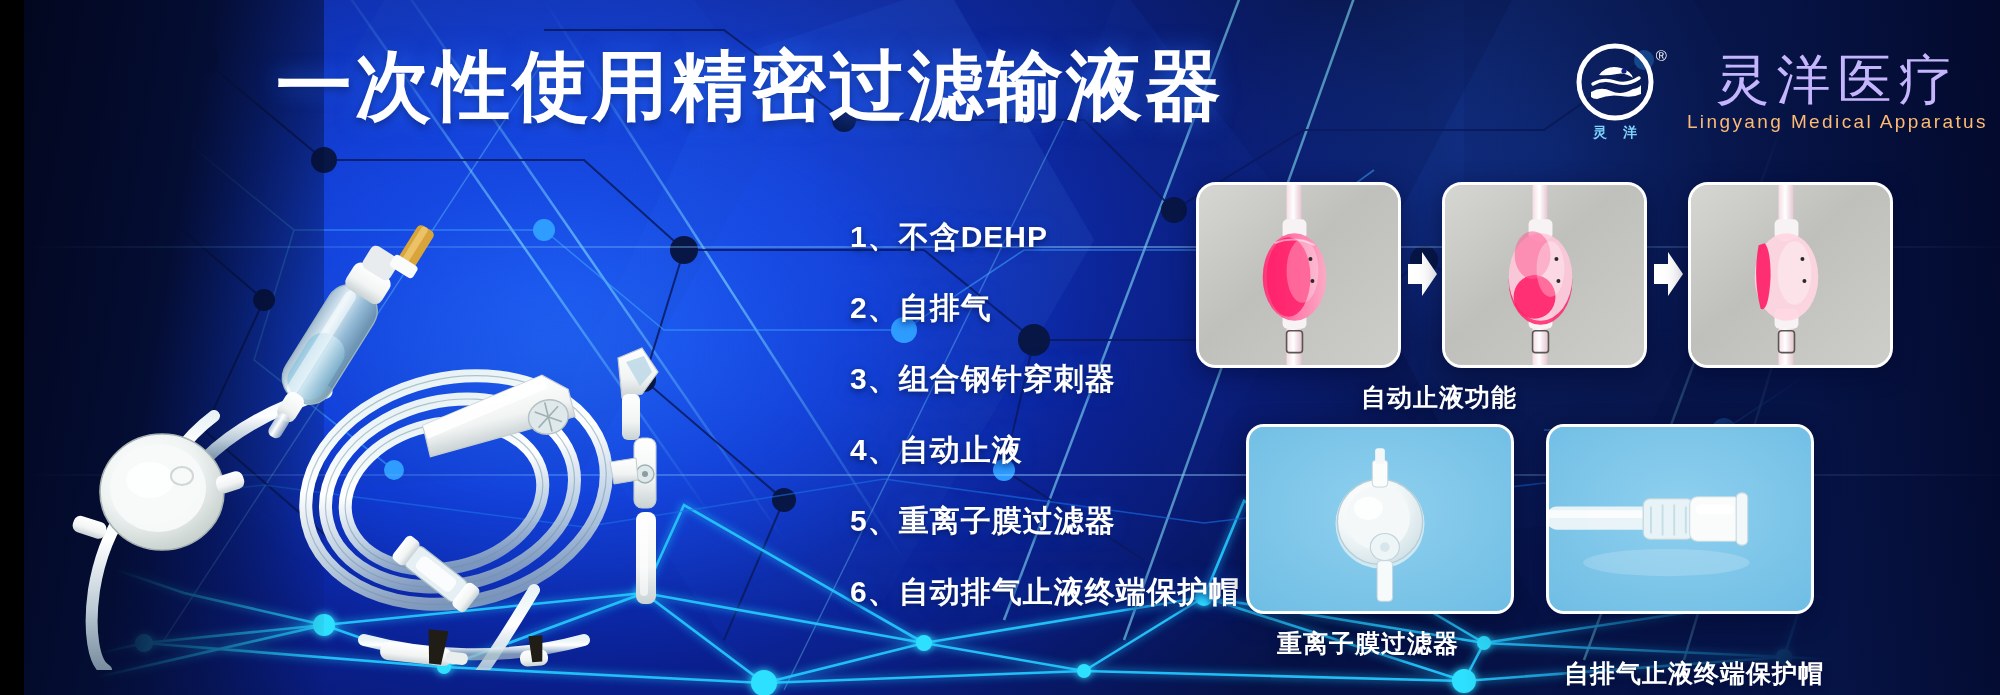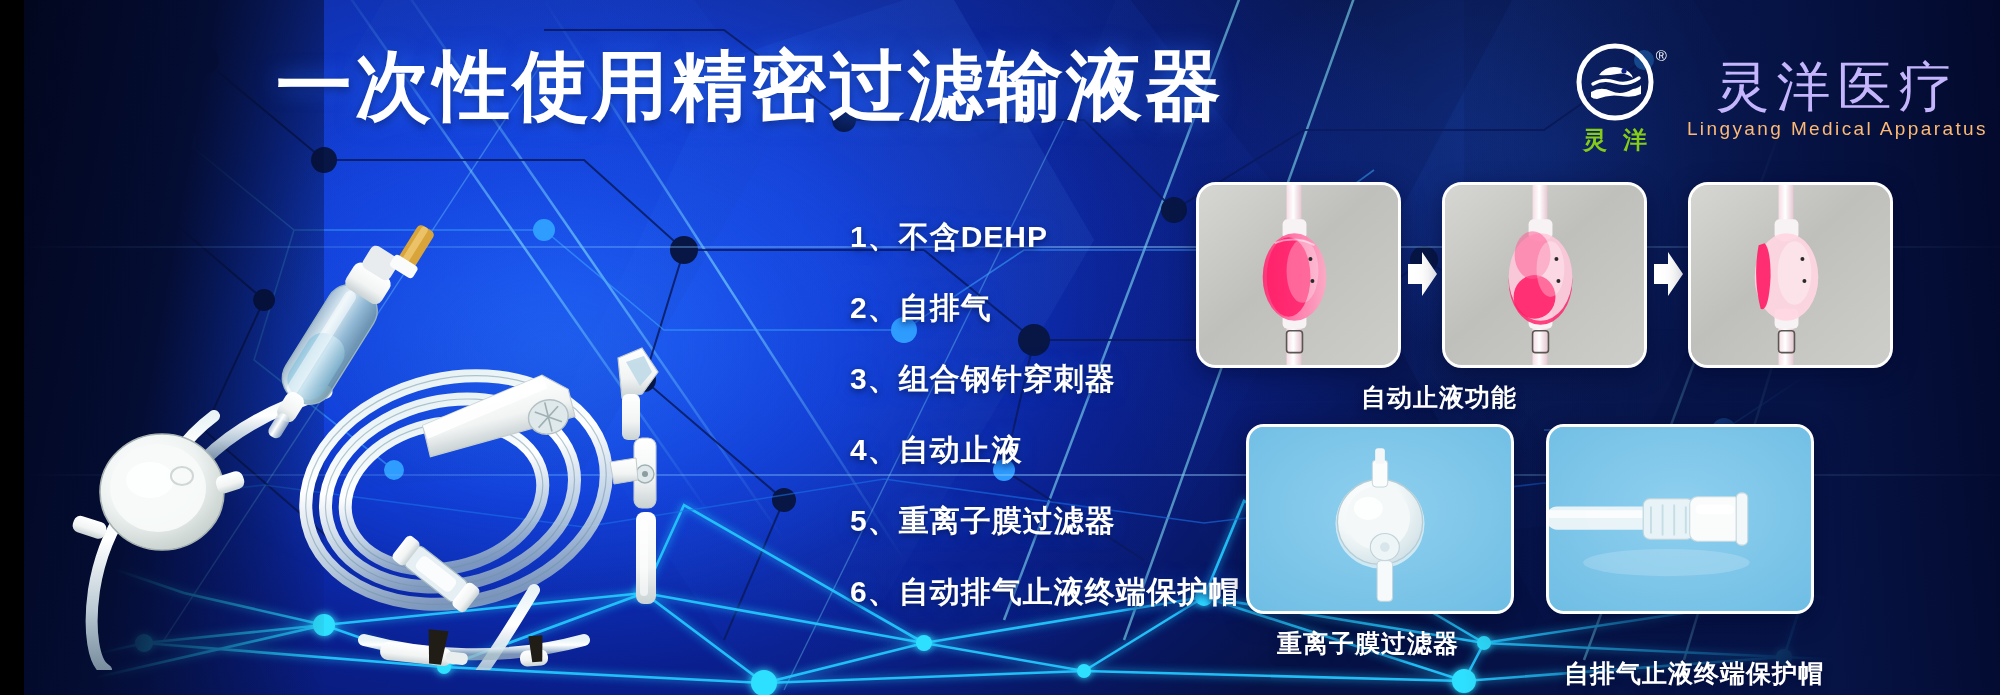--- a/index.html
+++ b/index.html
@@ -60,21 +60,21 @@
     position:absolute; right:36px; top:42px;
     display:flex; align-items:center; gap:22px;
   }
   .logo-mark { position:relative; width:100px; text-align:center; }
   .logo-circle-holder { position:relative; width:80px; height:80px; margin:0 auto; }
   .logo-reg {
     position:absolute; right:-12px; top:6px;
     color:#fff; font-size:15px; line-height:1;
   }
   .logo-cn-small {
-    margin-top:2px; color:#84cc16; font-size:24px;
+    margin-top:2px; color:#7dd3fc; font-size:14px;
     font-weight:bold; letter-spacing:16px; text-indent:16px;
   }
   .logo-text-block { text-align:center; }
   .logo-cn-big {
     color:#c4b5fd; font-size:54px; font-weight:500;
     letter-spacing:7px; line-height:1.05; white-space:nowrap;
   }
   .logo-en {
     color:#fdba74; font-size:19px; letter-spacing:2.4px;
     margin-top:4px; white-space:nowrap;

